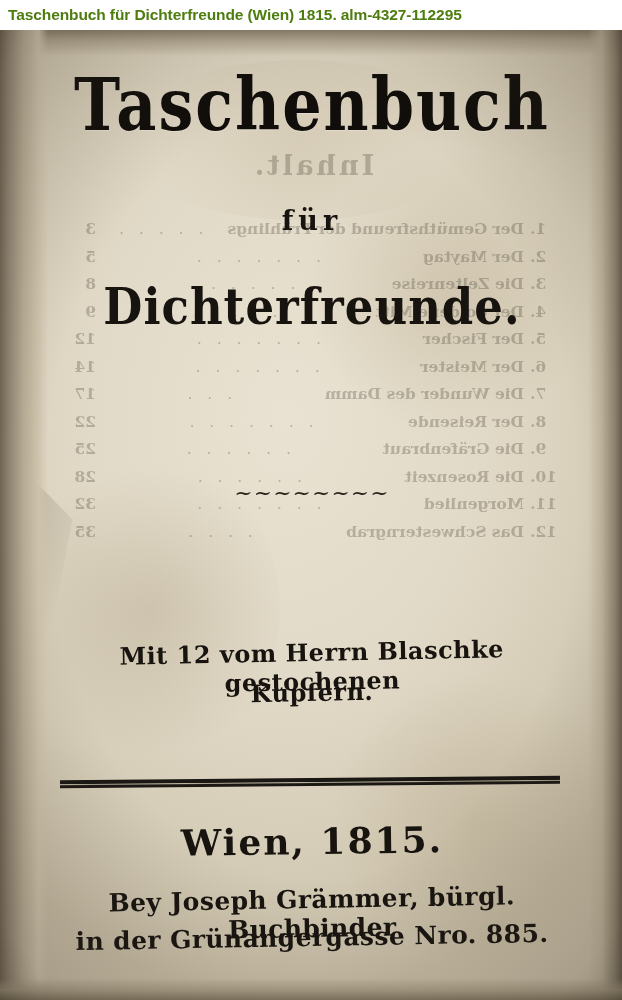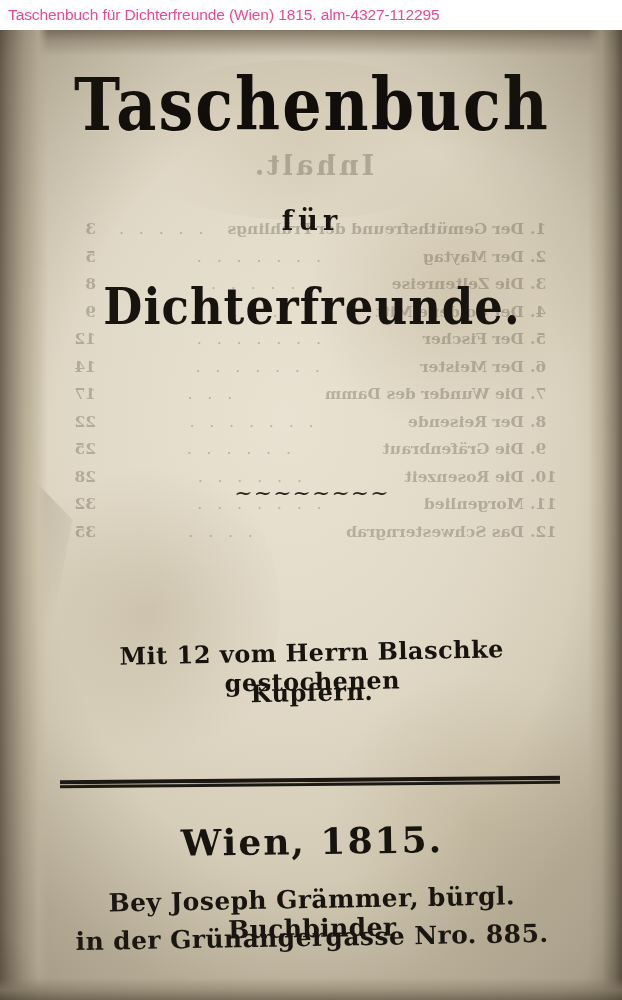--- a/index.html
+++ b/index.html
@@ -23,22 +23,22 @@
   .caption {
     position: absolute;
     top: 0;
     left: 0;
     width: 622px;
     height: 30px;
     line-height: 30px;
     box-sizing: border-box;
     padding-left: 8px;
     font-size: 15.5px;
-    font-weight: normal;
-    color: #ec4899;
+    font-weight: bold;
+    color: #4d7c0f;
     background: #ffffff;
     white-space: nowrap;
     letter-spacing: -0.1px;
   }
   
   .scan {
     position: absolute;
     top: 30px;
     left: 0;
     width: 622px;

